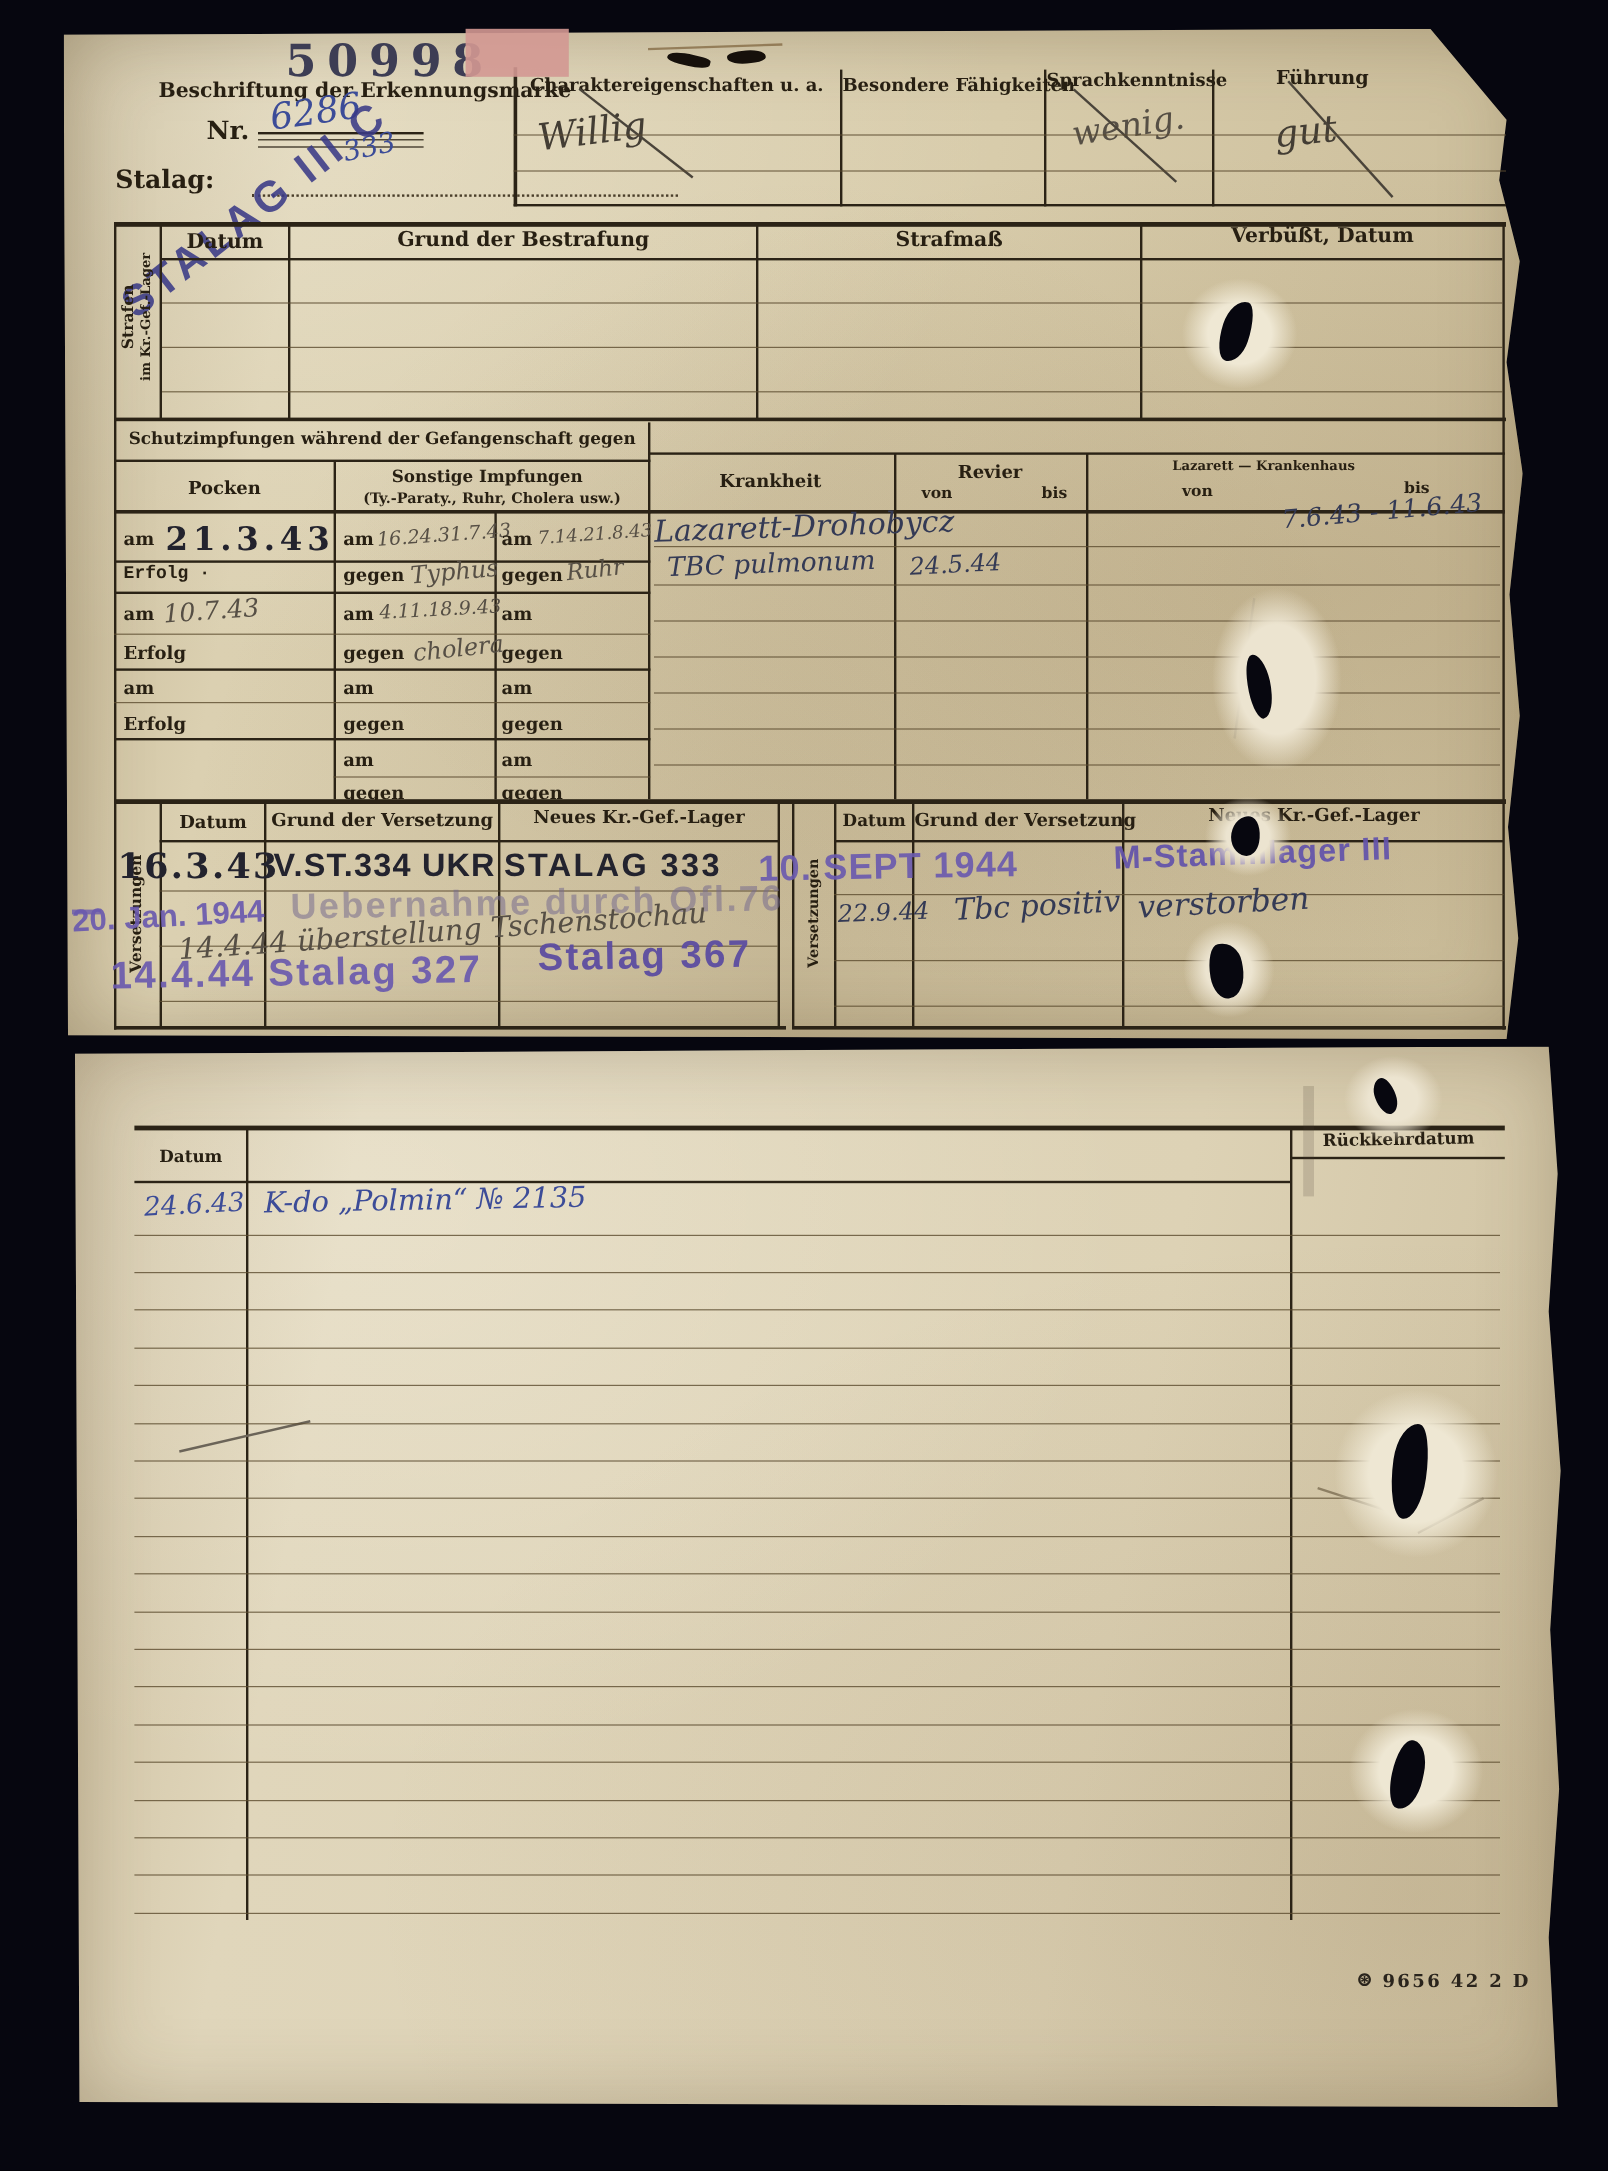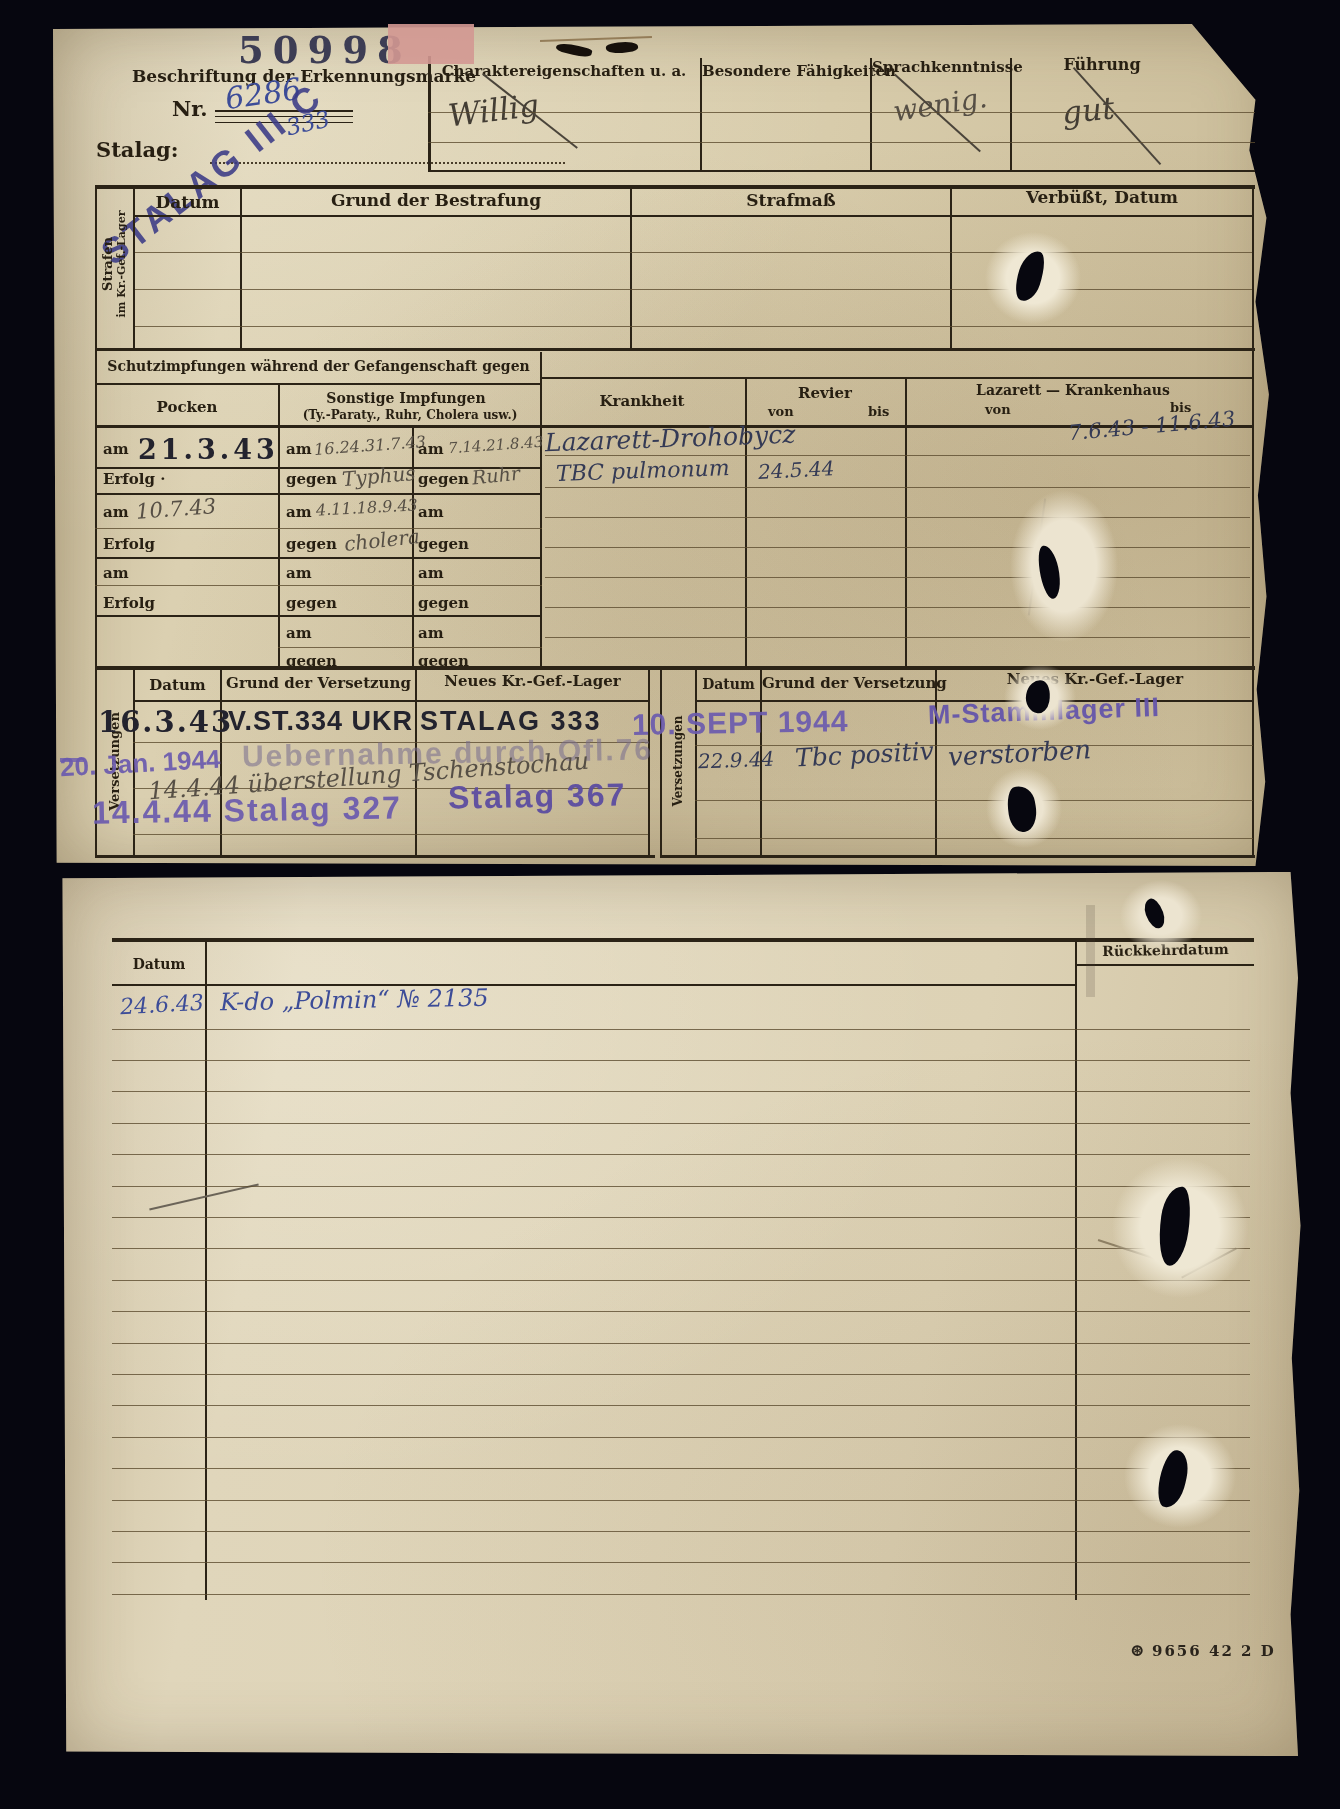--- a/index.html
+++ b/index.html
@@ -114,21 +114,21 @@
   <div class="ln" style="left:95px;top:615px;width:447px;height:2px;"></div>
   <div class="rl" style="left:278px;top:647px;width:264px;"></div>
 
   <div class="fr" style="left:103px;top:440px;font-size:15px;">am</div>
   <div class="st blackst" style="left:138px;top:434px;font-size:27px;letter-spacing:4px;font-family:'DejaVu Serif',serif;">21.3.43</div>
   <div class="fr" style="left:286px;top:440px;font-size:15px;">am</div>
   <div class="hw pen" style="left:314px;top:436px;font-size:16px;transform:rotate(-4deg);">16.24.31.7.43</div>
   <div class="fr" style="left:418px;top:440px;font-size:15px;">am</div>
   <div class="hw pen" style="left:448px;top:436px;font-size:15px;transform:rotate(-4deg);">7.14.21.8.43</div>
 
-  <div class="fr" style="left:103px;top:470px;font-size:15px;">Erfolg ·</div>
+  <div class="fr" style="left:103px;top:470px;font-size:15px;font-family:Liberation Mono, monospace;">Erfolg ·</div>
   <div class="fr" style="left:286px;top:470px;font-size:15px;">gegen</div>
   <div class="hw pen" style="left:342px;top:464px;font-size:20px;transform:rotate(-5deg);">Typhus</div>
   <div class="fr" style="left:418px;top:470px;font-size:15px;">gegen</div>
   <div class="hw pen" style="left:472px;top:464px;font-size:19px;transform:rotate(-6deg);">Ruhr</div>
 
   <div class="fr" style="left:103px;top:503px;font-size:15px;">am</div>
   <div class="hw pen" style="left:136px;top:497px;font-size:21px;transform:rotate(-4deg);">10.7.43</div>
   <div class="fr" style="left:286px;top:503px;font-size:15px;">am</div>
   <div class="hw pen" style="left:316px;top:498px;font-size:16px;transform:rotate(-3deg);">4.11.18.9.43</div>
   <div class="fr" style="left:418px;top:503px;font-size:15px;">am</div>
@@ -151,21 +151,21 @@
   <div class="fr" style="left:286px;top:652px;font-size:15px;">gegen</div>
   <div class="fr" style="left:418px;top:652px;font-size:15px;">gegen</div>
 
   <div class="ln" style="left:540px;top:377px;width:714px;height:2px;"></div>
   <div class="vln" style="left:745px;top:378px;width:2px;height:288px;"></div>
   <div class="vln" style="left:905px;top:378px;width:2px;height:288px;"></div>
   <div class="fr ctr" style="left:542px;top:392px;width:200px;font-size:15px;">Krankheit</div>
   <div class="fr ctr" style="left:747px;top:384px;width:156px;font-size:15px;">Revier</div>
   <div class="fr" style="left:768px;top:404px;font-size:13px;">von</div>
   <div class="fr" style="left:868px;top:404px;font-size:13px;">bis</div>
-  <div class="fr ctr" style="left:931px;top:382px;width:284px;font-size:14px;">Lazarett — Krankenhaus</div>
+  <div class="fr ctr" style="left:911px;top:382px;width:284px;font-size:11px;">Lazarett — Krankenhaus</div>
   <div class="fr" style="left:985px;top:402px;font-size:13px;">von</div>
   <div class="fr" style="left:1170px;top:400px;font-size:13px;">bis</div>
   <div class="ln" style="left:540px;top:425px;width:714px;height:3px;"></div>
   <div class="hw ink" style="left:545px;top:424px;font-size:25px;transform:rotate(-2deg);">Lazarett-Drohobycz</div>
   <div class="hw ink" style="left:1068px;top:414px;font-size:21px;transform:rotate(-5deg);">7.6.43 - 11.6.43</div>
   <div class="hw ink" style="left:556px;top:458px;font-size:22px;transform:rotate(-2deg);">TBC pulmonum</div>
   <div class="hw ink" style="left:758px;top:458px;font-size:20px;transform:rotate(-3deg);">24.5.44</div>
 
   <div class="ln" style="left:95px;top:666px;width:1160px;height:4px;"></div>
   <div class="vln" style="left:133px;top:670px;width:2px;height:186px;"></div>

